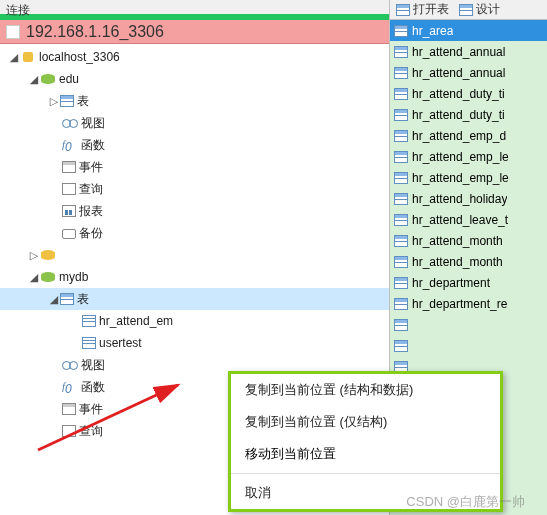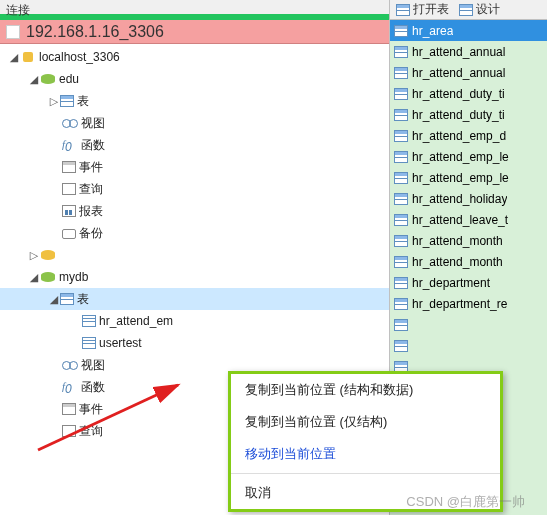--- a/index.html
+++ b/index.html
@@ -50,21 +50,21 @@
 .server-conn-icon::before { content: ""; position: absolute; width: 10px; height: 10px; background: #f0c040; border-radius: 2px; top: 2px; left: 3px; }
 
 .table-list { flex: 1; background: #d8f0d8; overflow: hidden; }
 .table-list-row { display: flex; align-items: center; height: 21px; padding: 0 4px; gap: 4px; }
 .table-list-row.selected { background: #3090e0; color: #fff; }
 .table-list-row .table-icon { flex-shrink: 0; }
 .table-list-label { white-space: nowrap; overflow: hidden; }
 
 .context-menu { position: absolute; left: 228px; top: 359px; width: 275px; background: #fff; border: 3px solid #84cc16; box-shadow: 2px 2px 6px rgba(0,0,0,0.3); z-index: 100; margin-top: 12px; }
 .context-menu-item { padding: 7px 14px; font-size: 13px; color: #222; }
-.context-menu-item.disabled { color: #1d4ed8; }
+.context-menu-item.disabled { color: #000000; }
 .context-menu-sep { height: 1px; background: #ddd; margin: 3px 0; }
 
 .arrow { position: absolute; left: 38px; top: 380px; z-index: 50; }
 .arrow svg { overflow: visible; }
 
 .watermark { position: absolute; right: 22px; bottom: 4px; color: rgba(120,120,120,0.6); font-size: 13px; z-index: 200; }
 </style>
 </head>
 <body>
 

